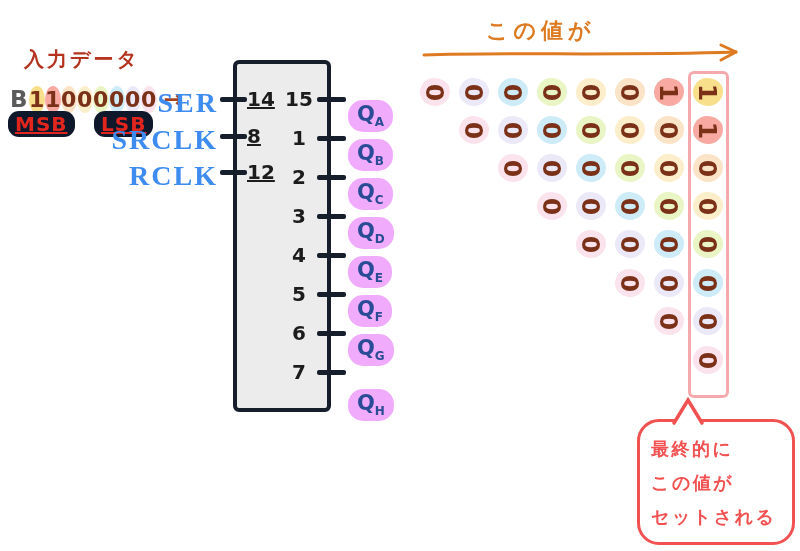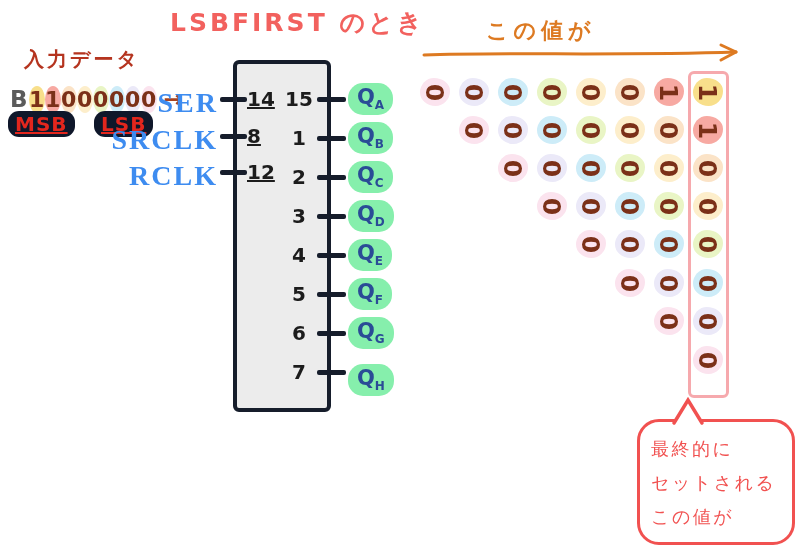--- a/index.html
+++ b/index.html
@@ -31,22 +31,22 @@
   .chip { left:233px; top:60px; width:98px; height:352px; background:#ececec;
           border:4px solid #161d2b; border-radius:6px; }
   .pin-tick { height:5px; background:#161d2b; border-radius:2px; }
   .tick-l { left:220px; width:27px; }
   .tick-r { left:317px; width:29px; }
   .pin-label-left { left:60px; width:158px; text-align:right; font-size:28px; font-weight:bold;
                     letter-spacing:2px; color:var(--c-pin_blue);font-family:Liberation Serif, serif; }
   .pin-num { font-size:20px; font-weight:bold; color:#1c1c1c; }
   .pin-num-l { left:247px; width:30px; text-align:left;text-decoration:underline; }
   .pin-num-r { left:284px; width:30px; text-align:center; }
-  .q-label { left:348px; background:#86efac; border-radius:15px; padding:2px 9px 3px 9px;
-             color:#2a4c96; font-weight:bold; font-size:21px; }
+  .q-label { left:348px; background:#f0abfc; border-radius:15px; padding:2px 9px 3px 9px;
+             color:#2a4c96; font-weight:bold; font-size:21px;margin-top:17px; }
   .q-label sub { font-size:12px; font-weight:bold; }
 
   
   .clock-label { left:486px; top:16px; font-size:22px; font-weight:bold; letter-spacing:5px;
                  color:var(--c-orange); }
   .clock-arrow { left:418px; top:42px; }
 
   
   .final-rect { left:688px; top:71px; width:41px; height:327px;
                 border:3px solid #f6a9ad; border-radius:6px; }
@@ -71,29 +71,28 @@
   .hl-yellow  { background:var(--c-yellow); }
   .hl-peach   { background:var(--c-peach); }
   .hl-red     { background:var(--c-red); }
   .hl-yellow2 { background:var(--c-yellow2); }
 
   
   .bubble { left:637px; top:419px; width:158px; height:126px; background:#fff;
             border:3.5px solid var(--c-bubble_red); border-radius:22px; z-index:1; }
   .bubble-tail { left:666px; top:396px; z-index:2; }
   .bubble-text { left:651px; top:432px; width:140px; z-index:3;
-                 font-size:18px; font-weight:normal; letter-spacing:2.5px; line-height:34px;
+                 font-size:18px; font-weight:bold; letter-spacing:2.5px; line-height:34px;
                  color:var(--c-bubble_red); }
 </style>
 </head>
 <body>
 
 <div id="canvas">
 
-  <div class="abs title">LSBFIRST のとき</div>
   <div class="abs input-label">入力データ</div>
 
   <div class="abs input-row">
     <span class="bit-prefix">B</span>
     <span class="in-bit hl-yellow2">1</span>
     <span class="in-bit hl-red">1</span>
     <span class="in-bit hl-peach">0</span>
     <span class="in-bit hl-yellow">0</span>
     <span class="in-bit hl-green">0</span>
     <span class="in-bit hl-blue">0</span>
@@ -133,21 +132,21 @@
   <div class="abs pin-num pin-num-r" style="top:321px">6</div>
   <div class="abs pin-num pin-num-r" style="top:360px">7</div>
 
   <div class="abs q-label" style="top:83px"><span>Q</span><sub>A</sub></div>
   <div class="abs q-label" style="top:122px"><span>Q</span><sub>B</sub></div>
   <div class="abs q-label" style="top:161px"><span>Q</span><sub>C</sub></div>
   <div class="abs q-label" style="top:200px"><span>Q</span><sub>D</sub></div>
   <div class="abs q-label" style="top:239px"><span>Q</span><sub>E</sub></div>
   <div class="abs q-label" style="top:278px"><span>Q</span><sub>F</sub></div>
   <div class="abs q-label" style="top:317px"><span>Q</span><sub>G</sub></div>
-  <div class="abs q-label" style="top:364px"><span>Q</span><sub>H</sub></div>
+  <div class="abs q-label" style="top:372px"><span>Q</span><sub>H</sub></div>
 
   <div class="abs clock-label">この値が</div>
   <svg class="abs clock-arrow" width="336" height="22" viewBox="0 0 336 22">
     <path d="M6,13 C90,10 200,14 318,10" fill="none" stroke="#dd7a22" stroke-width="3" stroke-linecap="round"></path>
     <path d="M318,10 l-15,-7 M318,10 l-15,8" fill="none" stroke="#dd7a22" stroke-width="3" stroke-linecap="round"></path>
   </svg>
 
   <div class="abs final-rect"></div>
 
   <div>
@@ -282,17 +281,17 @@
       </div>
   </div>
 
   <div class="abs bubble"></div>
   <svg class="abs bubble-tail" width="44" height="30" viewBox="0 0 44 30">
     <path d="M8,29 L22,4 L36,29 Z" fill="#ffffff" stroke="none"></path>
     <path d="M8,27 L22,4 L36,27" fill="none" stroke="#f15150" stroke-width="3.5" stroke-linecap="round"></path>
   </svg>
   <div class="abs bubble-text">
     <div>最終的に</div>
+    <div>この値が</div>
     <div>セットされる</div>
-    <div>この値が</div>
   </div>
 
 </div>
 
 </body></html>

